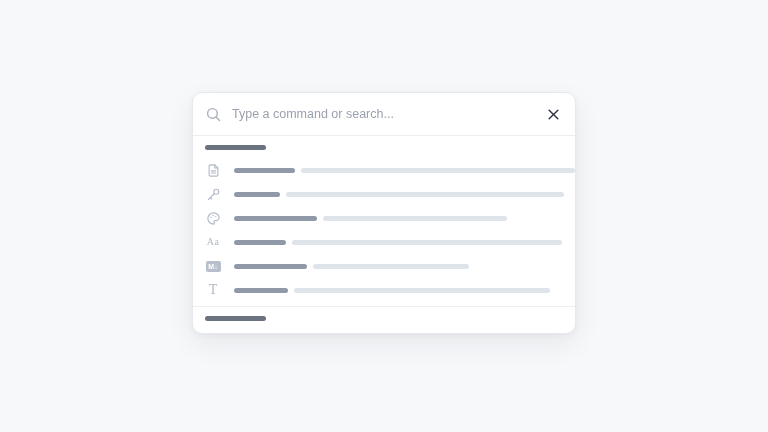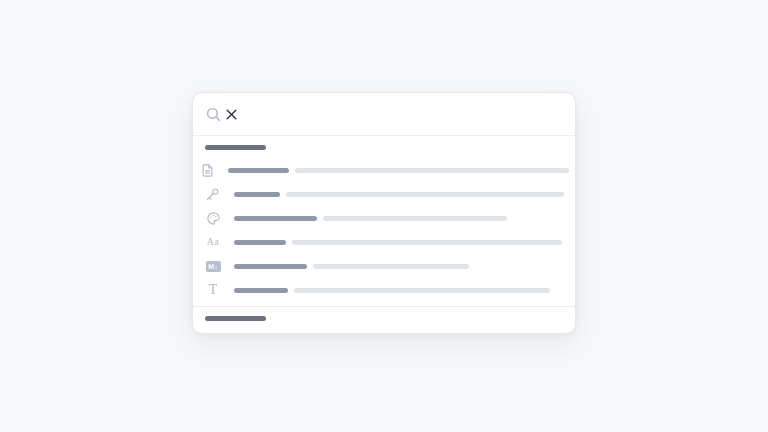--- a/index.html
+++ b/index.html
@@ -107,21 +107,20 @@
     background: #eceef1;
     margin: 4px 0 0 0;
   }
 
   .row {
     height: 24px;
     display: flex;
     align-items: center;
     padding: 0 12px;
     box-sizing: border-box;
-    justify-content: center;
   }
   .row-icon {
     width: 16px;
     height: 16px;
     flex: 0 0 16px;
     color: #b2b9c6;
     display: flex;
     align-items: center;
     justify-content: center;
   }
@@ -179,20 +178,21 @@
 
 <div id="palette">
 
   <div class="search-row">
     <span class="search-icon">
       <svg width="17" height="17" viewBox="0 0 24 24" fill="none" stroke="currentColor" stroke-width="2" stroke-linecap="round">
         <circle cx="10.5" cy="10.5" r="6.8"></circle>
         <line x1="15.6" y1="15.6" x2="20.5" y2="20.5"></line>
       </svg>
     </span>
+    <input class="search-input" type="text" placeholder="Type a command or search..." value="" style="">
     <button class="close-btn">
       <svg width="13" height="13" viewBox="0 0 24 24" fill="none" stroke="currentColor" stroke-width="2.6" stroke-linecap="round">
         <line x1="4" y1="4" x2="20" y2="20"></line>
         <line x1="20" y1="4" x2="4" y2="20"></line>
       </svg>
     </button>
   </div>
 
   <div class="results">
 

